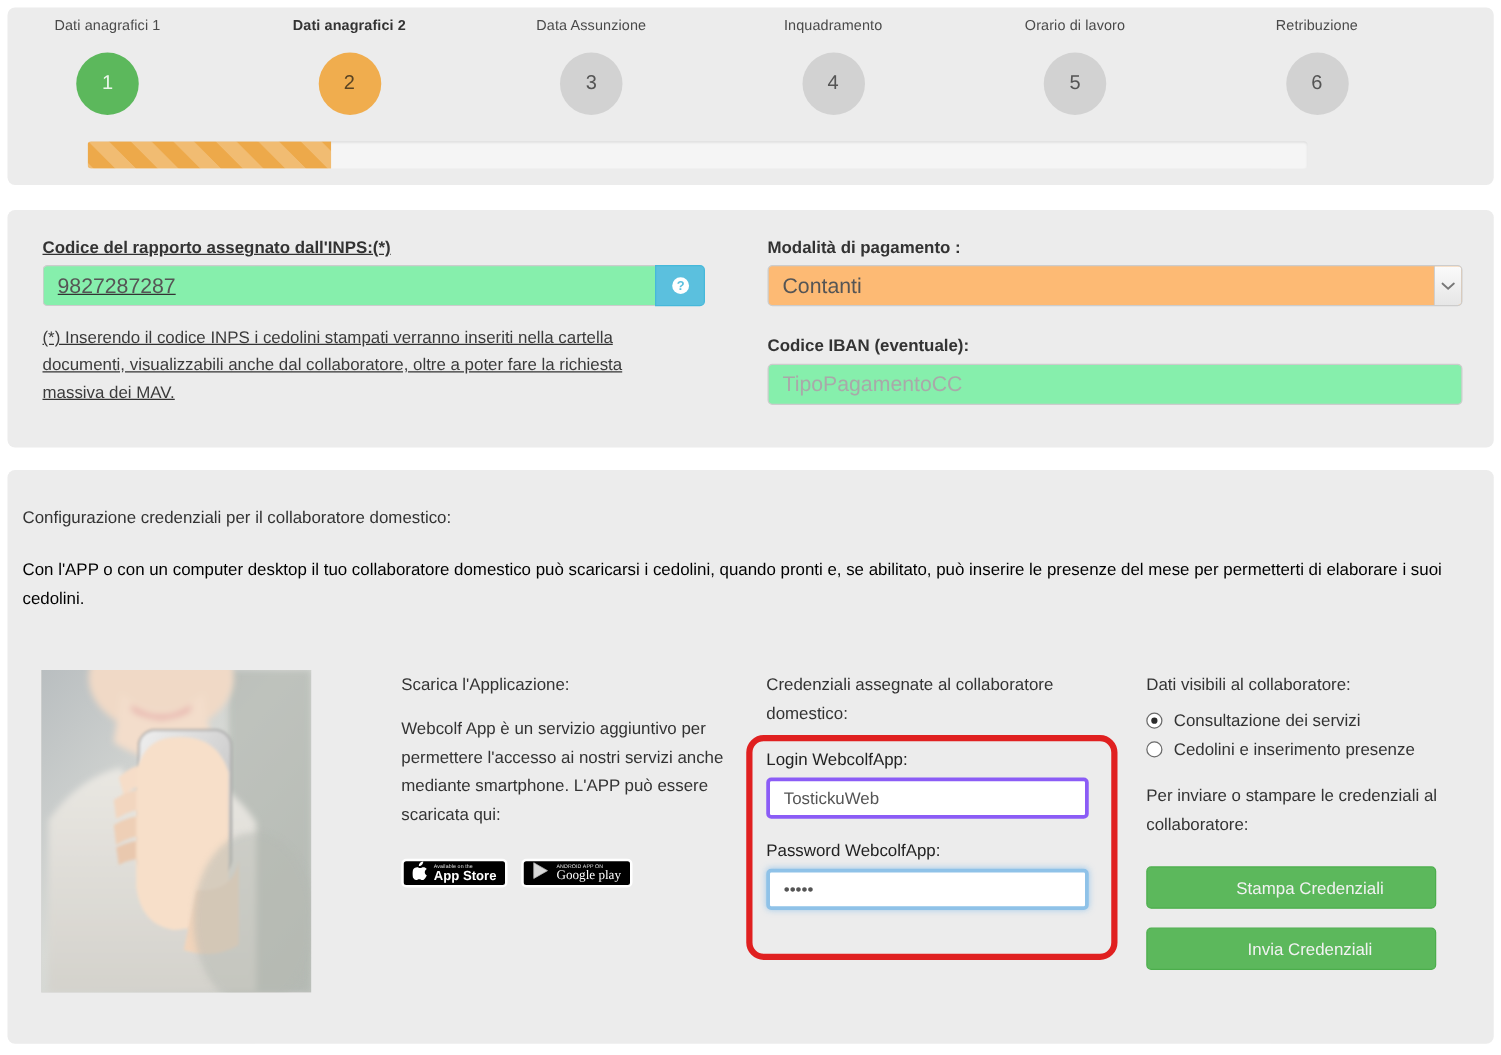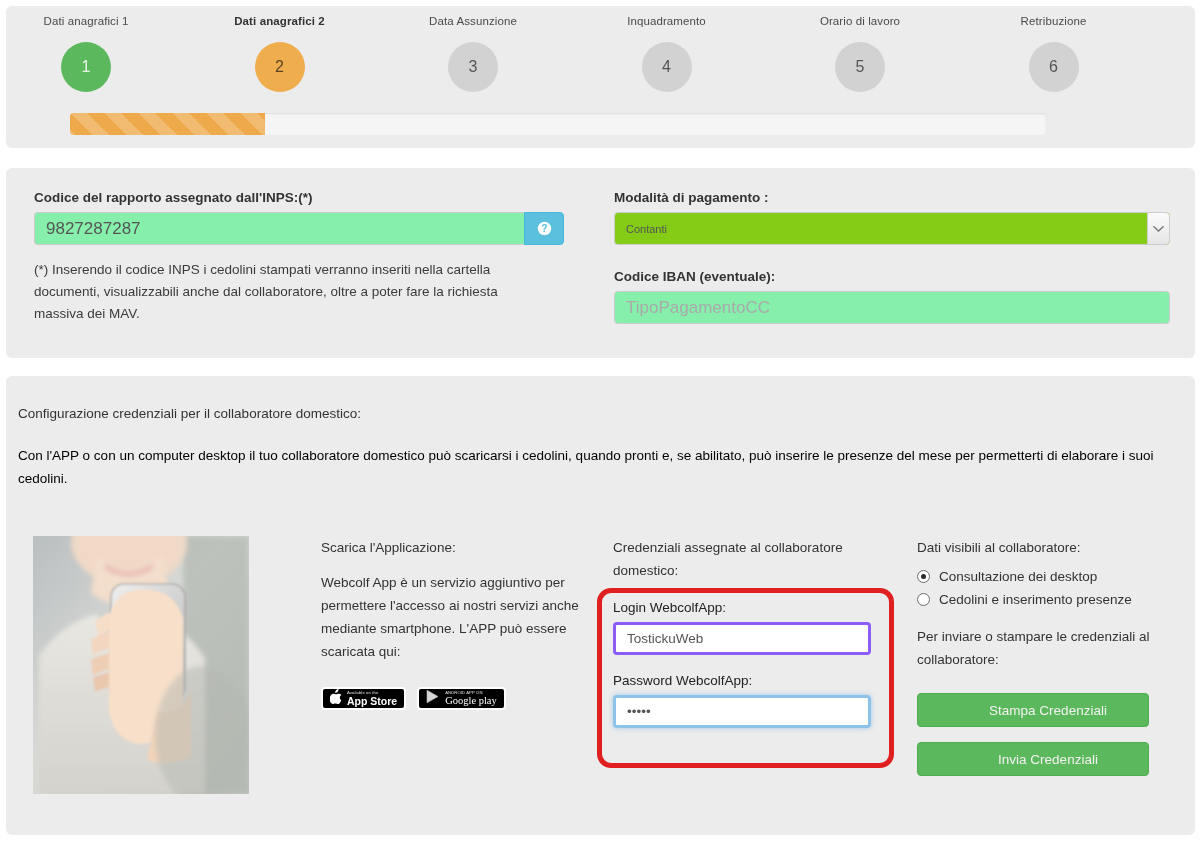--- a/index.html
+++ b/index.html
@@ -141,23 +141,23 @@
     color: #3b3b3b;
     width: 500px;
   }
 
   .select-wrap { position: relative; width: 100%; }
   select.sel-input {
     width: 100%;
     height: 33px;
     border: 1px solid #ccc;
     border-radius: 4px;
-    background: #84cc16;
+    background: #fdba74;
     font-family: "Liberation Sans", sans-serif;
-    font-size: 11px;
+    font-size: 17px;
     color: #555;
     padding: 0 24px 0 11px;
     outline: none;
     -webkit-appearance: none;
     appearance: none;
   }
   .sel-arrow {
     position: absolute;
     right: 1px; top: 1px;
     width: 22px; height: 31px;
@@ -333,21 +333,21 @@
         <div class="step-circle">6</div>
       </div>
     </div>
   <div class="progress-track">
     <div class="progress-fill" id="progress-fill" style="width: 20%;"></div>
   </div>
 </div>
 
 <div class="panel" id="form-panel">
 
-  <div style="position:absolute; left:28px; top:22px; width:530px;">
+  <div style="position:absolute; left:28px; top:22px; width:530px;text-decoration:underline;">
     <div class="field-label">Codice del rapporto assegnato dall'INPS:(*)</div>
     <div class="input-group">
       <input class="txt-input" type="text" value="9827287287" style="">
       <div class="help-btn">
         <span>
           <svg width="15" height="15" viewBox="0 0 16 16">
             <circle cx="8" cy="8" r="7.2" fill="#ffffff"></circle>
             <text x="8" y="12" text-anchor="middle" font-family="Liberation Sans, sans-serif" font-size="11" font-weight="bold" fill="#5bc0de">?</text>
           </svg>
         </span>
@@ -466,21 +466,21 @@
       <div class="cred-label">Password WebcolfApp:</div>
       <input class="cred-input focused" type="text" value="•••••" style="">
     </div>
   </div>
 
   <div class="col-vis">
     <div class="body-text">Dati visibili al collaboratore:</div>
     <div style="margin-top:10px;" id="radio-group">
         <div class="radio-row">
           <span class="radio checked"></span>
-          <span>Consultazione dei desktop</span>
+          <span>Consultazione dei servizi</span>
         </div>
         <div class="radio-row">
           <span class="radio"></span>
           <span>Cedolini e inserimento presenze</span>
         </div>
       </div>
     <div class="body-text" style="margin-top:18px;">Per inviare o stampare le credenziali al collaboratore:</div>
     <button class="btn-green" style="margin-top:22px;">Stampa Credenziali</button>
     <button class="btn-green" style="margin-top:15px;">Invia Credenziali</button>
   </div>

